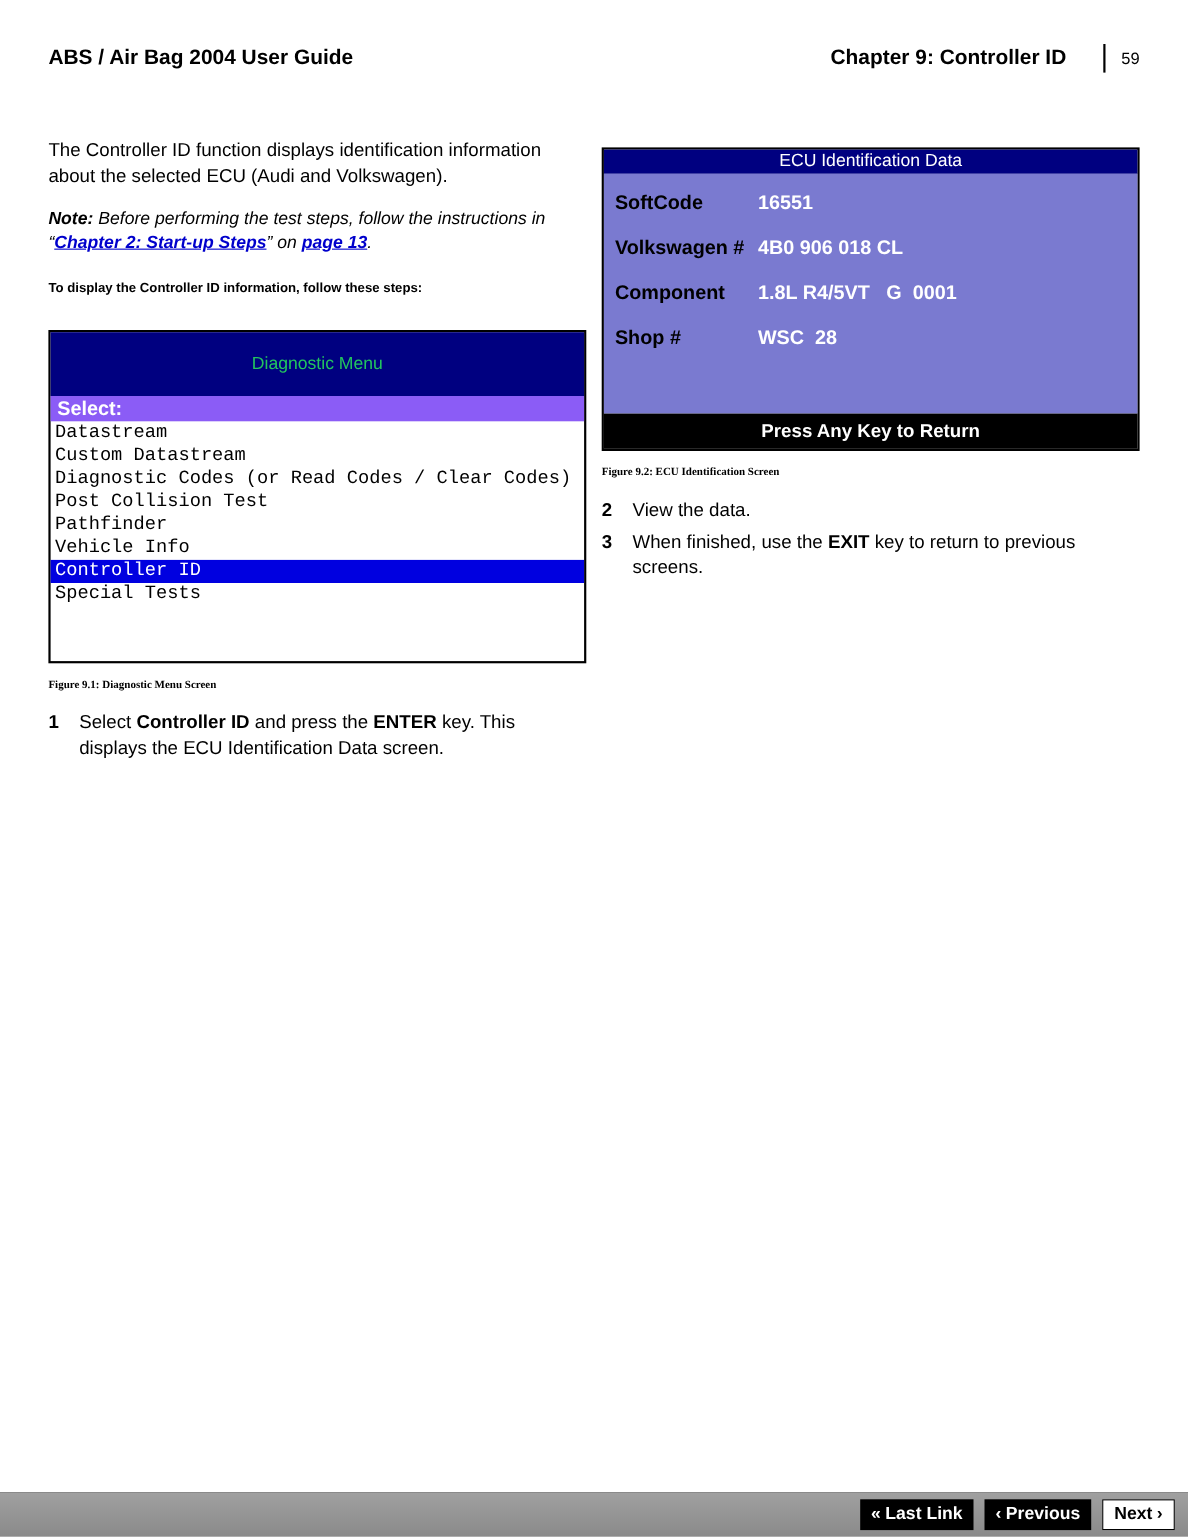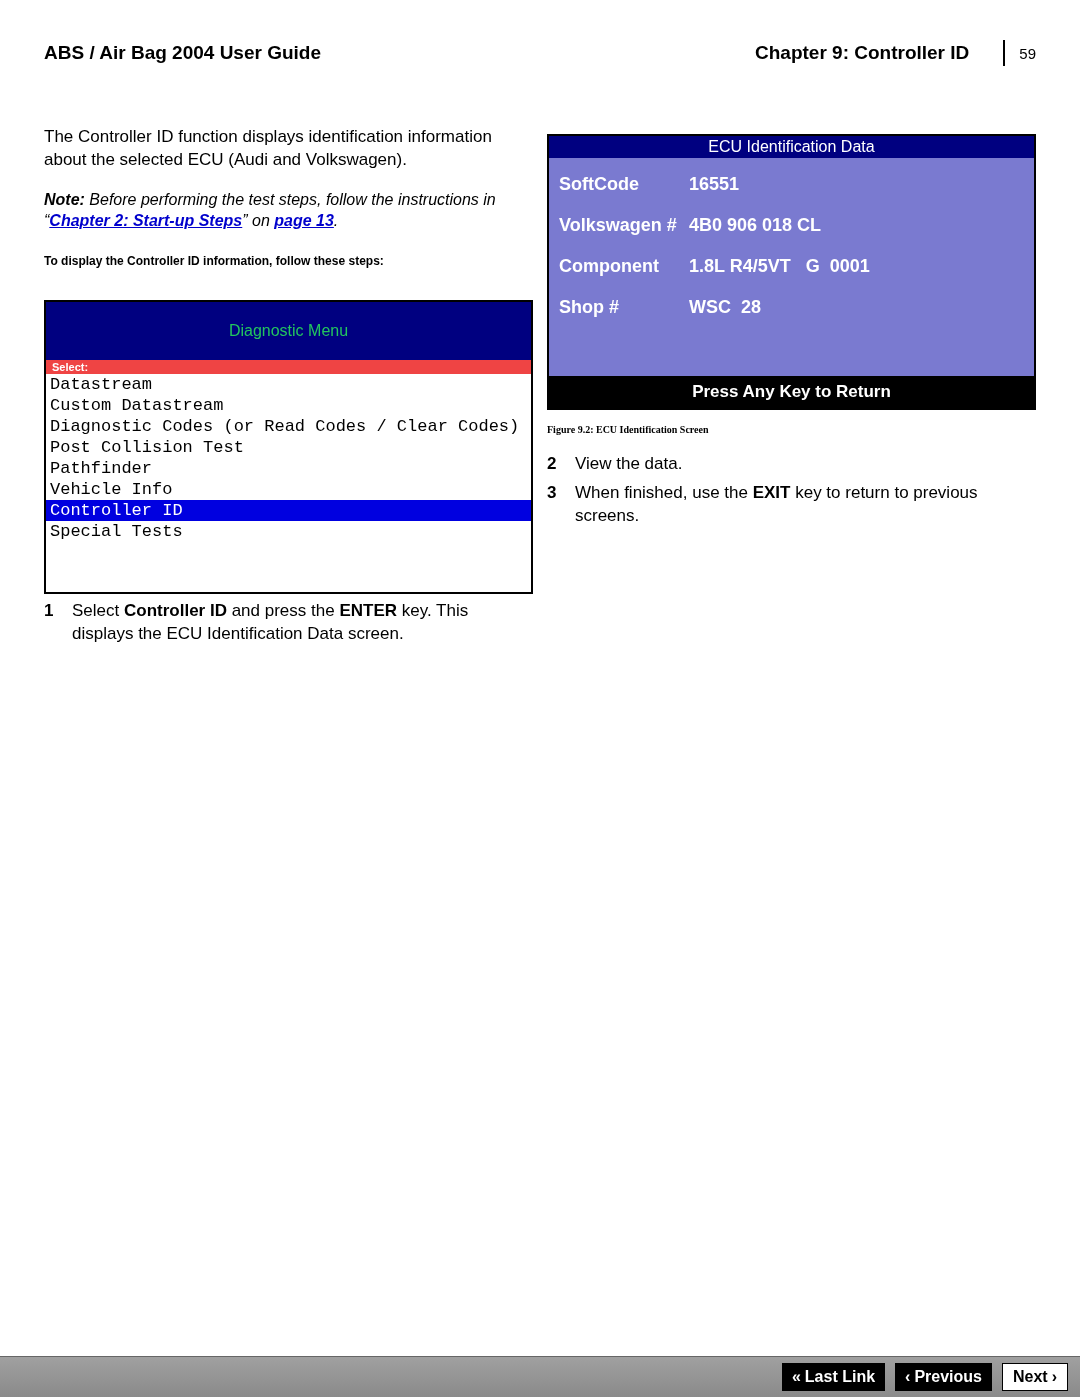--- a/index.html
+++ b/index.html
@@ -12,33 +12,33 @@
 h1{font-family:'Times New Roman',serif;font-size:50px;font-weight:normal;margin:0 0 60px 6px}
 .cols{display:flex;gap:14px}
 .col{flex:1;min-width:0}
 .body{font-size:17px;line-height:1.35}
 .note{font-style:italic;font-size:16px;margin:18px 0 22px 0;line-height:1.3}
 .note b{font-style:italic}
 .note a{color:#0000cc;font-weight:bold}
 .sub{font-weight:bold;font-size:12px;line-height:1.35;margin:0 0 30px 0}
 .screen{border:2px solid #000;font-family:'Courier New',monospace;font-size:17px;background:#fff}
 .screen .titlebar{background:#000080;color:#22c55e;text-align:center;padding:20px 0;font-family:Arial;font-size:16px}
-.screen .selbar{background:#ef4444;color:#fff;font-weight:bold;font-family:Arial;padding:1px 6px;font-size:11px}
+.screen .selbar{background:#8b5cf6;color:#fff;font-weight:bold;font-family:Arial;padding:1px 6px;font-size:18px}
 .screen .mi{padding:1px 4px;white-space:nowrap;overflow:hidden}
 .screen .mi.sel{background:#0000e0;color:#fff}
 .screen .pad{height:50px}
 .cap{font-family:'Times New Roman',serif;font-weight:bold;font-size:10px;margin:14px 0 18px 0}
 .step{display:flex;font-size:17px;margin:6px 0;line-height:1.35}
 .step .n{font-weight:bold;width:28px;flex-shrink:0}
 .ecu{border:2px solid #000;font-family:Arial;font-weight:bold;font-size:18px;color:#fff;margin-top:8px}
 .ecu .titlebar{background:#000080;color:#fff;text-align:center;padding:2px 0;font-size:16px;font-weight:normal}
 .ecu .body2{background:#7a7ad0;padding:16px 10px}
 .ecu .row{display:flex;margin-bottom:20px}
 .ecu .row:last-child{margin-bottom:0}
-.ecu .lab{width:130px;color:#ffffff}
+.ecu .lab{width:130px;color:#000000}
 .ecu .foot{background:#000;text-align:center;padding:6px 0;font-size:17px}
 .ecu .space{height:22px}
 .navbar{position:fixed;left:0;bottom:0;width:1080px;box-sizing:border-box;display:flex;justify-content:flex-end;gap:10px;padding:6px 12px;background:linear-gradient(#a0a0a0,#8a8a8a);border-top:1px solid #666}
 .navbtn{background:#000;color:#fff;font-weight:bold;font-size:16px;padding:4px 10px;display:flex;align-items:center;gap:4px;cursor:pointer}
 .navbtn .ar{font-family:Arial}
 .navbtn.next{background:#fff;color:#000;border:1px solid #000}
 </style>
 </head>
 <body>
 
@@ -66,20 +66,21 @@
         <div class="mi">Datastream</div>
         <div class="mi">Custom Datastream</div>
         <div class="mi">Diagnostic Codes (or Read Codes / Clear Codes)</div>
         <div class="mi">Post Collision Test</div>
         <div class="mi">Pathfinder</div>
         <div class="mi">Vehicle Info</div>
         <div class="mi sel">Controller ID</div>
         <div class="mi">Special Tests</div>
         <div class="pad"></div>
       </div>
+      <div class="cap">Figure 9.1: Diagnostic Menu Screen</div>
 
       <div class="step">
         <div class="n">1</div>
         <div><span>Select </span><b>Controller ID</b><span> and press the </span><b>ENTER</b><span> key. This displays the ECU Identification Data screen.</span></div>
       </div>
     </div>
 
     <div class="col">
       <div class="ecu">
         <div class="titlebar">ECU Identification Data</div>

